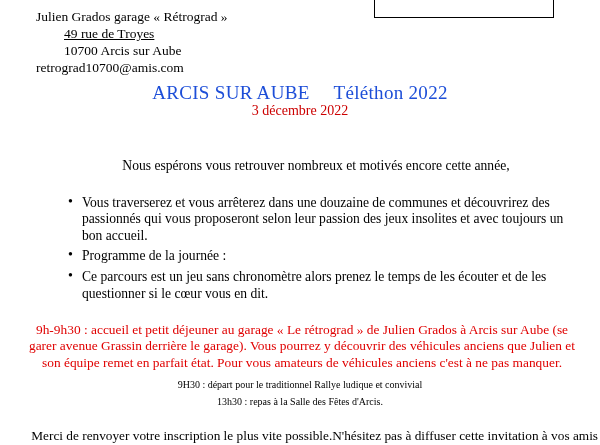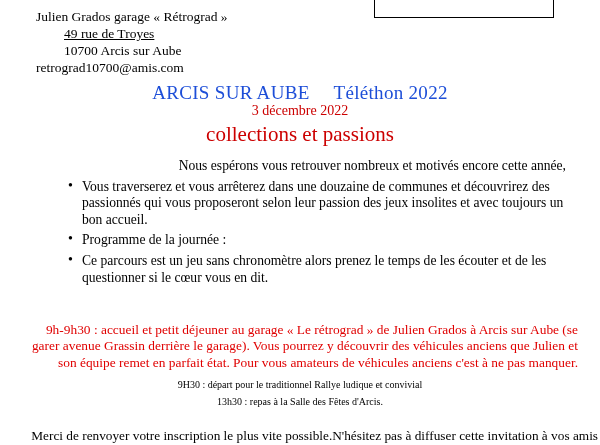--- a/index.html
+++ b/index.html
@@ -87,23 +87,23 @@
   
   .body-block {
     position: absolute;
     left: 38px;
     top: 158px;
     width: 528px;
     font-size: 13.6px;
     line-height: 16.6px;
   }
   .intro {
-    margin: 0 0 4px 0;
+    margin: 0 0 20px 0;
     padding-left: 28px;
-    text-align: right;
+    text-align: center;
   }
   ul.bullets {
     margin: 0;
     padding: 0 0 0 30px;
     list-style: none;
   }
   ul.bullets li {
     position: relative;
     margin: 0 0 4px 0;
     padding-left: 14px;
@@ -117,21 +117,21 @@
     font-size: 14px;
   }
   .red-para {
     position: absolute;
     left: 26px;
     top: 322px;
     width: 552px;
     color: #e00000;
     font-size: 13.4px;
     line-height: 16.4px;
-    text-align: right;
+    text-align: center;
   }
   .prog-lines {
     position: absolute;
     left: 0;
     top: 376px;
     width: 600px;
     text-align: center;
     font-size: 10px;
     line-height: 17px;
   }
@@ -157,21 +157,20 @@
     <div class="l2">49 rue de Troyes</div>
     <div class="l3">10700 Arcis sur Aube</div>
     <div class="l5">retrograd10700@amis.com</div>
   </div>
 
   <div class="heading-blue">
     <span>ARCIS SUR AUBE</span><span class="spacer"></span><span>Téléthon 2022</span>
   </div>
 
   <div class="date-red">3 décembre 2022</div>
-  <div class="title-red">collections et passions</div>
 
   <div class="body-block">
     <p class="intro">Nous espérons vous retrouver nombreux et motivés encore cette année,</p>
     <ul class="bullets">
       <li>Vous traverserez et vous arrêterez dans une douzaine de communes et découvrirez des passionnés qui vous proposeront selon leur passion des jeux insolites et avec toujours un bon accueil.</li>
       <li>Programme de la journée :</li>
       <li>Ce parcours est un jeu sans chronomètre alors prenez le temps de les écouter et de les questionner si le cœur vous en dit.</li>
     </ul>
   </div>
 

